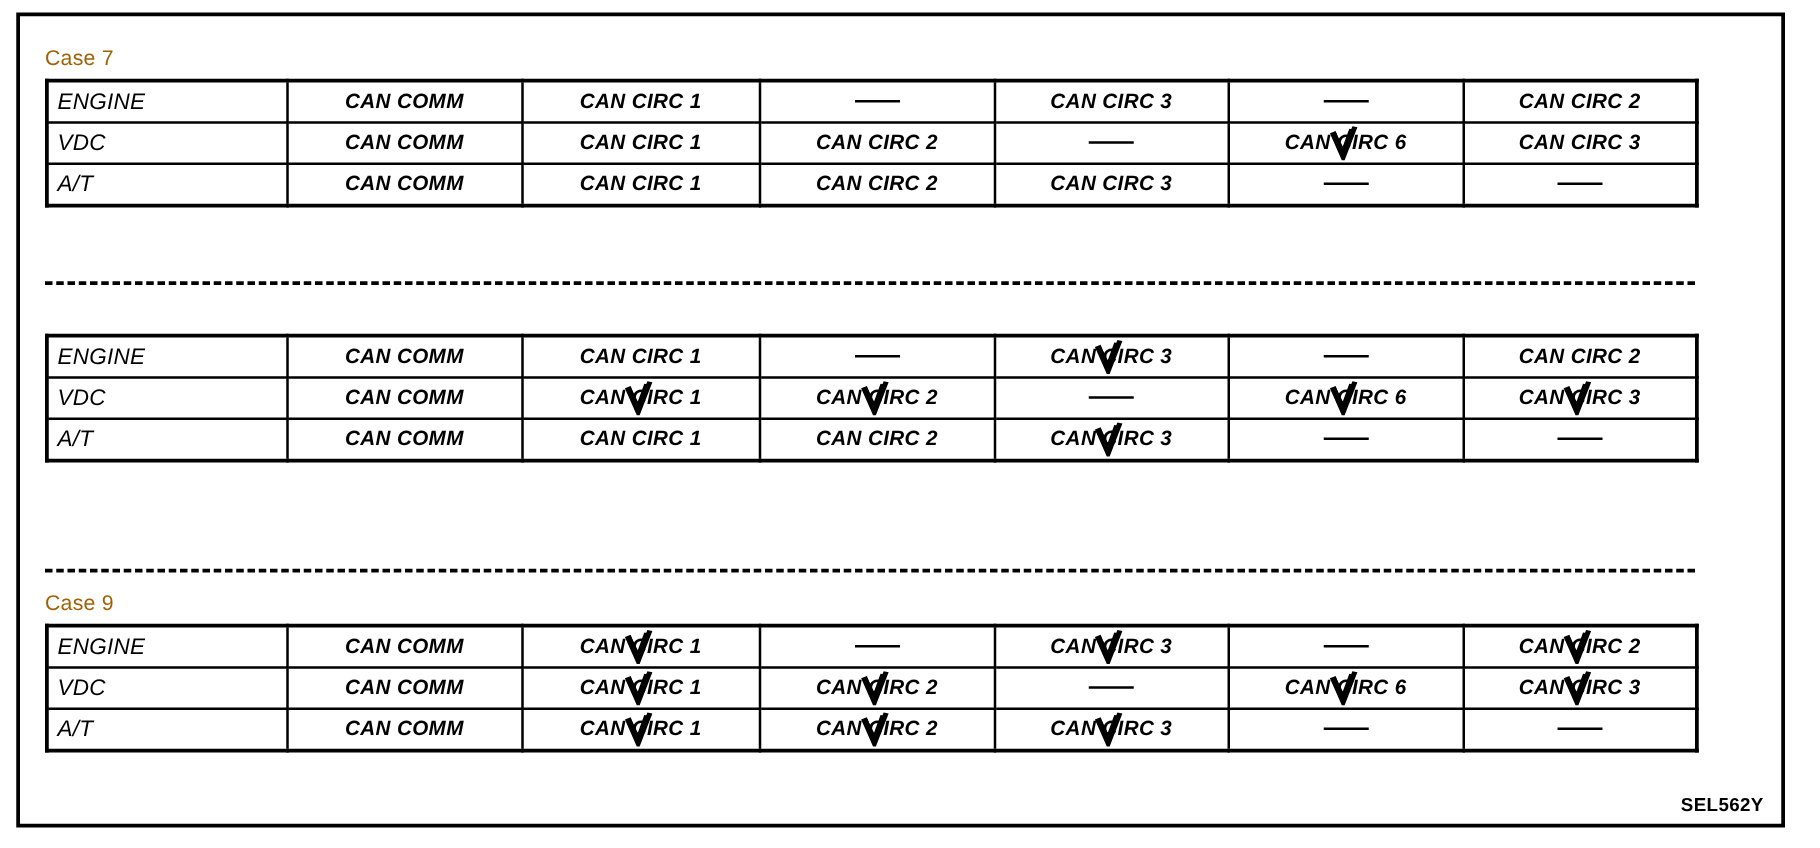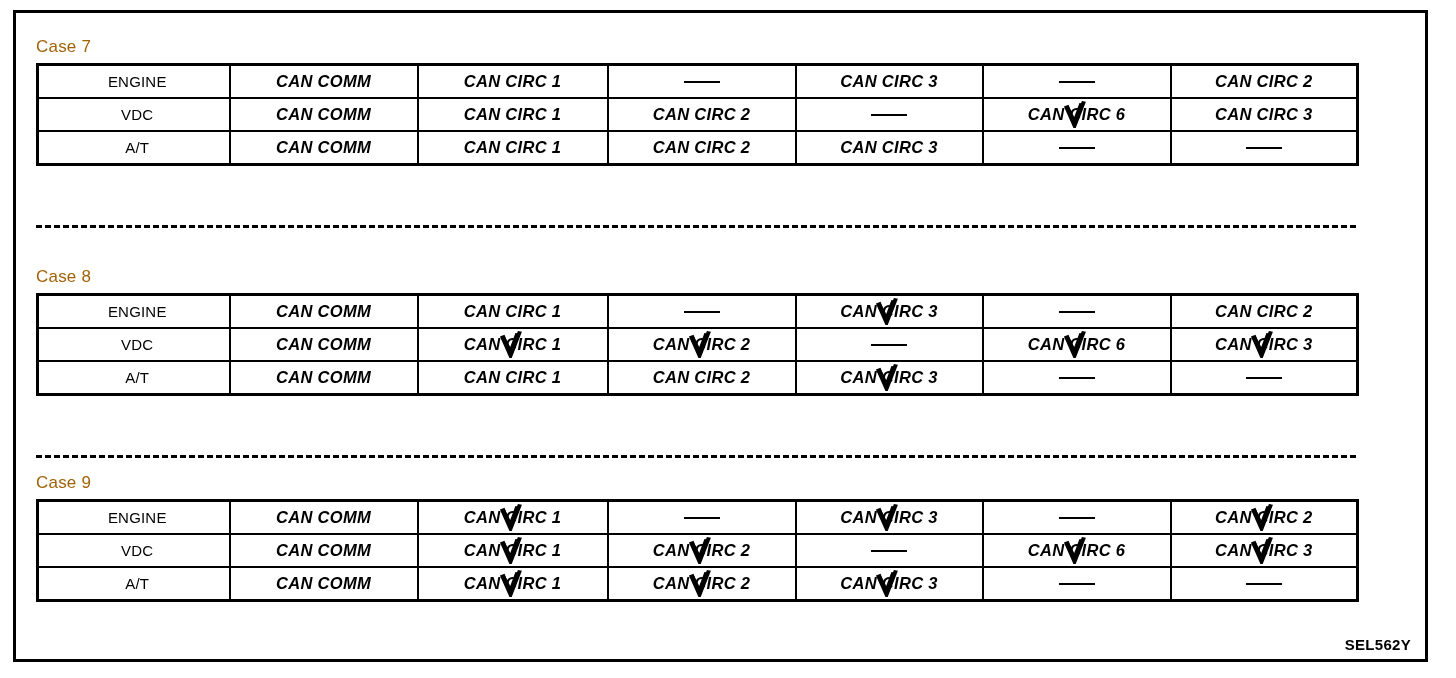--- a/index.html
+++ b/index.html
@@ -56,25 +56,26 @@
     font-weight: bold;
     color: #000;
     text-align: center;
     vertical-align: middle;
     white-space: nowrap;
     position: relative;
     letter-spacing: 0.3px;
   }
 
   table.case-table td.label-cell {
-    text-align: center;
+    text-align: left;
     padding-left: 7px;
     font-weight: normal;
-    font-size: 15px;
+    font-size: 18px;
     letter-spacing: 0.2px;
+    font-style: italic;
   }
 
   .cell-inner {
     position: relative;
     display: inline-block;
     font-style: italic;
   }
 
   .dash {
     display: inline-block;
@@ -163,21 +164,20 @@
               <td><span class="cell-inner"><span>CAN CIRC 1</span></span></td>
               <td><span class="cell-inner"><span>CAN CIRC 2</span></span></td>
               <td><span class="cell-inner"><span>CAN CIRC 3</span></span></td>
               <td><span class="cell-inner"><span class="dash"></span></span></td>
               <td><span class="cell-inner"><span class="dash"></span></span></td>
             </tr>
           </tbody>
         </table>
       </div>
       <div class="case-block" style="top: 254px;">
-        <div class="case-title">Case 8</div>
         <table class="case-table">
           <colgroup>
             <col style="width: 192px;">
             <col style="width: 188px;">
             <col style="width: 190px;">
             <col style="width: 188px;">
             <col style="width: 187px;">
             <col style="width: 188px;">
             <col style="width: 187px;">
           </colgroup>

